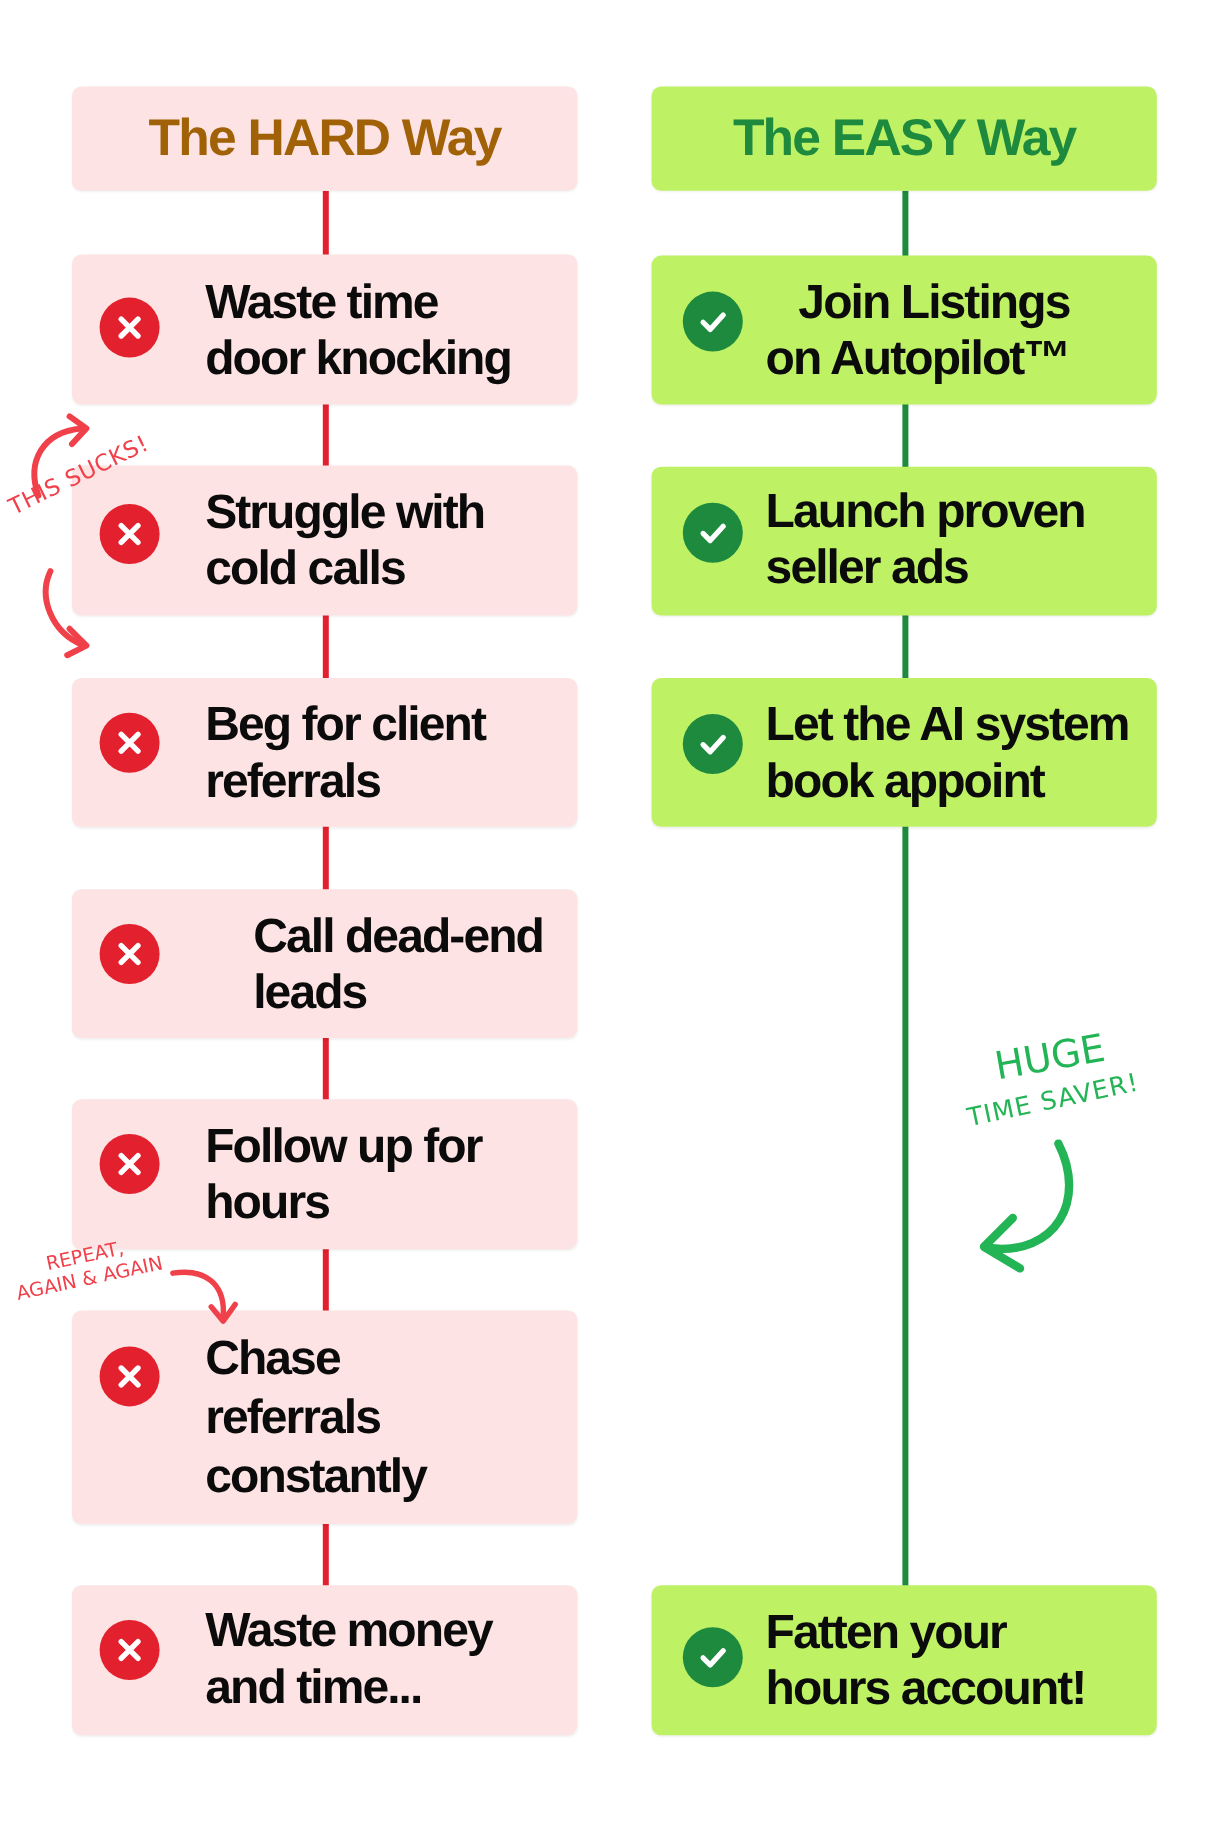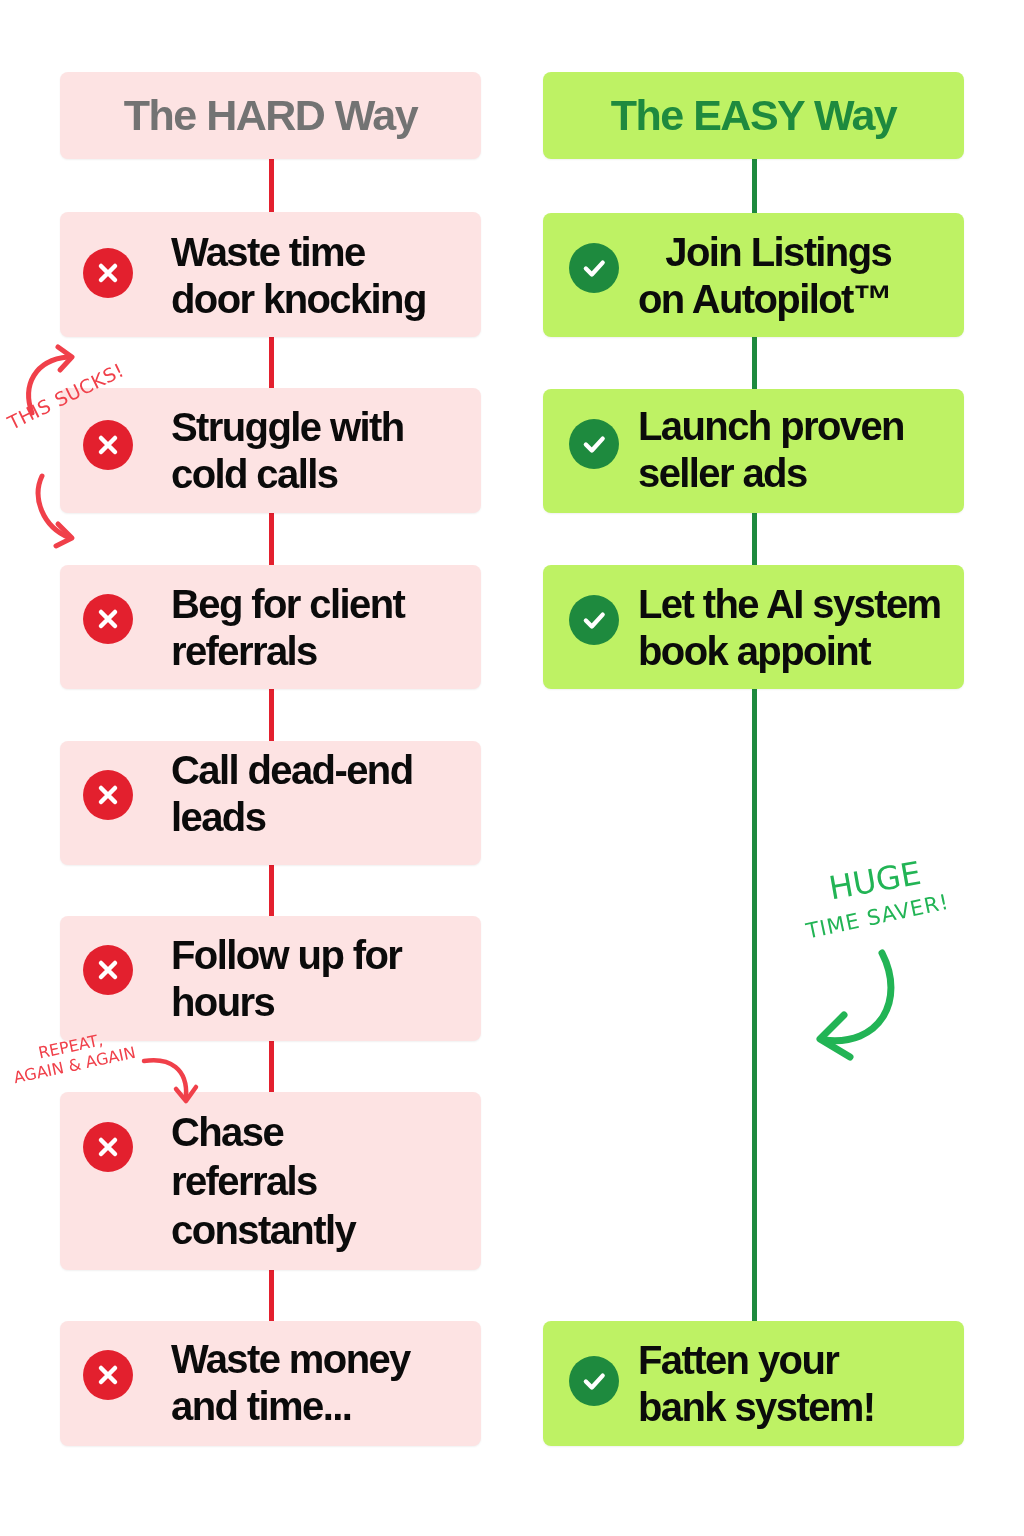--- a/index.html
+++ b/index.html
@@ -15,21 +15,21 @@
     position: absolute; border-radius: 8px; box-sizing: border-box;
     display: flex; align-items: center;
   }
   .box.red { background: #fde3e3; left: 60px; width: 421px; box-shadow: 0 1px 2px rgba(0,0,0,0.06); }
   .box.green { background: #bef264; left: 543px; width: 421px; box-shadow: 0 1px 2px rgba(0,0,0,0.06); }
 
   .header { top: 72px; height: 87px; justify-content: center; }
   .header .title {
     font-weight: 700; font-size: 43px; letter-spacing: -1.5px;
   }
-  .header.red .title { color: #737373; }
+  .header.red .title { color: #a16207; }
   .header.green .title { color: #1e8a3e; }
 
   .step .icon {
     position: absolute; width: 50px; height: 50px; border-radius: 50%;
     display: flex; align-items: center; justify-content: center;
   }
   .box.red .icon { left: 23px; background: #e3202e; }
   .box.green .icon { left: 26px; background: #1e8a3e; }
   .step .label {
     position: absolute; color: #0b0b0b; font-weight: 700;
@@ -83,21 +83,21 @@
     </span>
   <span class="label" style="top:16px;">Beg for client
 referrals</span>
 </div>
 <div class="box red step" style="top:741px;height:124px;">
   <span class="icon" style="top:29px;">
       <svg width="24" height="24" viewBox="0 0 24 24">
         <path d="M5 5 L19 19 M19 5 L5 19" stroke="#fff" stroke-width="4.5" stroke-linecap="round"></path>
       </svg>
     </span>
-  <span class="label" style="top:6px;">Call dead-end
+  <span class="label" style="top:16px;margin-left:40px;">Call dead-end
 leads</span>
 </div>
 <div class="box red step" style="top:916px;height:125px;">
   <span class="icon" style="top:29px;">
       <svg width="24" height="24" viewBox="0 0 24 24">
         <path d="M5 5 L19 19 M19 5 L5 19" stroke="#fff" stroke-width="4.5" stroke-linecap="round"></path>
       </svg>
     </span>
   <span class="label" style="top:16px;">Follow up for
 hours</span>
@@ -149,21 +149,21 @@
   <span class="label" style="top:16px;">Let the AI system
 book appoint</span>
 </div>
 <div class="box green step" style="top:1321px;height:125px;">
   <span class="icon" style="top:35px;">
       <svg width="26" height="26" viewBox="0 0 24 24">
         <path d="M4.5 12.5 L10 18 L20 7" fill="none" stroke="#fff" stroke-width="4" stroke-linecap="round" stroke-linejoin="round"></path>
       </svg>
     </span>
   <span class="label" style="top:16px;">Fatten your
-bank system!</span>
+hours account!</span>
 </div>
 
 <svg class="arrow" style="left:20px;top:345px;" width="70" height="80">
   <path d="M12 68 C 2 40, 15 15, 48 12" fill="none" stroke="#f0404a" stroke-width="5" stroke-linecap="round"></path>
   <path d="M38 2 L 52 12 L 40 25" fill="none" stroke="#f0404a" stroke-width="5" stroke-linecap="round" stroke-linejoin="round"></path>
 </svg>
 <div class="note note-red" style="left:4px;top:414px;font-size:19px;transform:rotate(-26deg);transform-origin:left top;letter-spacing:0.5px;">THIS SUCKS!</div>
 <svg class="arrow" style="left:28px;top:472px;" width="60" height="80">
   <path d="M14 4 C 4 25, 14 55, 42 66" fill="none" stroke="#f0404a" stroke-width="5" stroke-linecap="round"></path>
   <path d="M30 52 L 44 66 L 28 74" fill="none" stroke="#f0404a" stroke-width="5" stroke-linecap="round" stroke-linejoin="round"></path>

